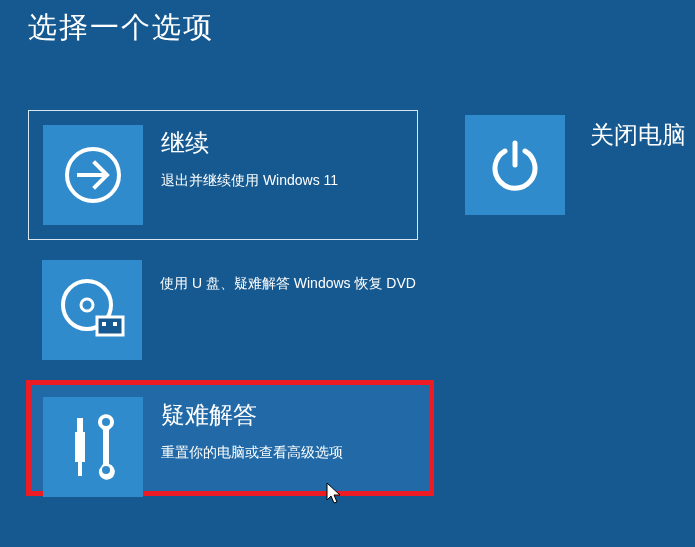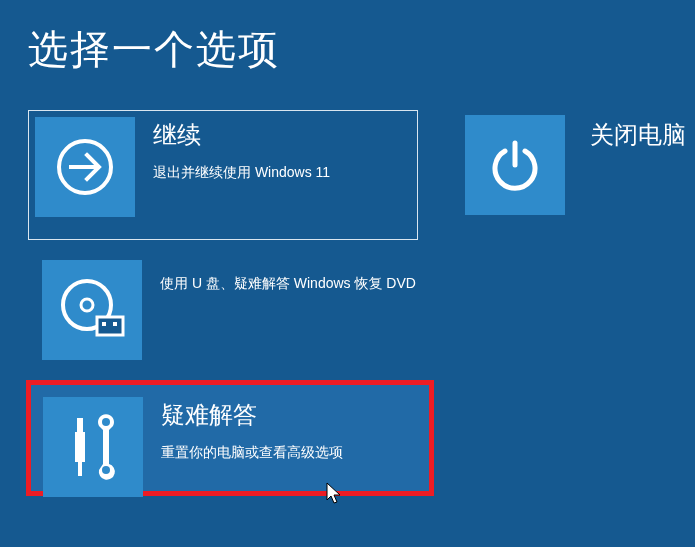--- a/index.html
+++ b/index.html
@@ -7,24 +7,23 @@
   body {
     background: #155990;
     font-family: "Microsoft YaHei", "SimHei", "Segoe UI", sans-serif;
     color: #ffffff;
     position: relative;
   }
   .title {
     position: absolute;
     left: 28px;
     top: 8px;
-    font-size: 40px;
+    font-size: 29px;
     font-weight: 300;
     letter-spacing: 2px;
-    margin-top: 14px;
   }
   .tile {
     position: absolute;
     display: flex;
     align-items: flex-start;
   }
   .tile-icon {
     width: 100px;
     height: 100px;
     background: #2f8bcb;
@@ -48,21 +47,21 @@
     max-width: 260px;
     line-height: 1.4;
   }
   
   #tile-continue-wrap {
     left: 28px;
     top: 110px;
     width: 390px;
     height: 130px;
     border: 1px solid #d9e6f0;
-    padding: 6px;
+    padding: 14px;
     display: flex;
     align-items: flex-start;
   }
   
   #tile-device {
     left: 42px;
     top: 260px;
   }
   
   #tile-troubleshoot-wrap {

